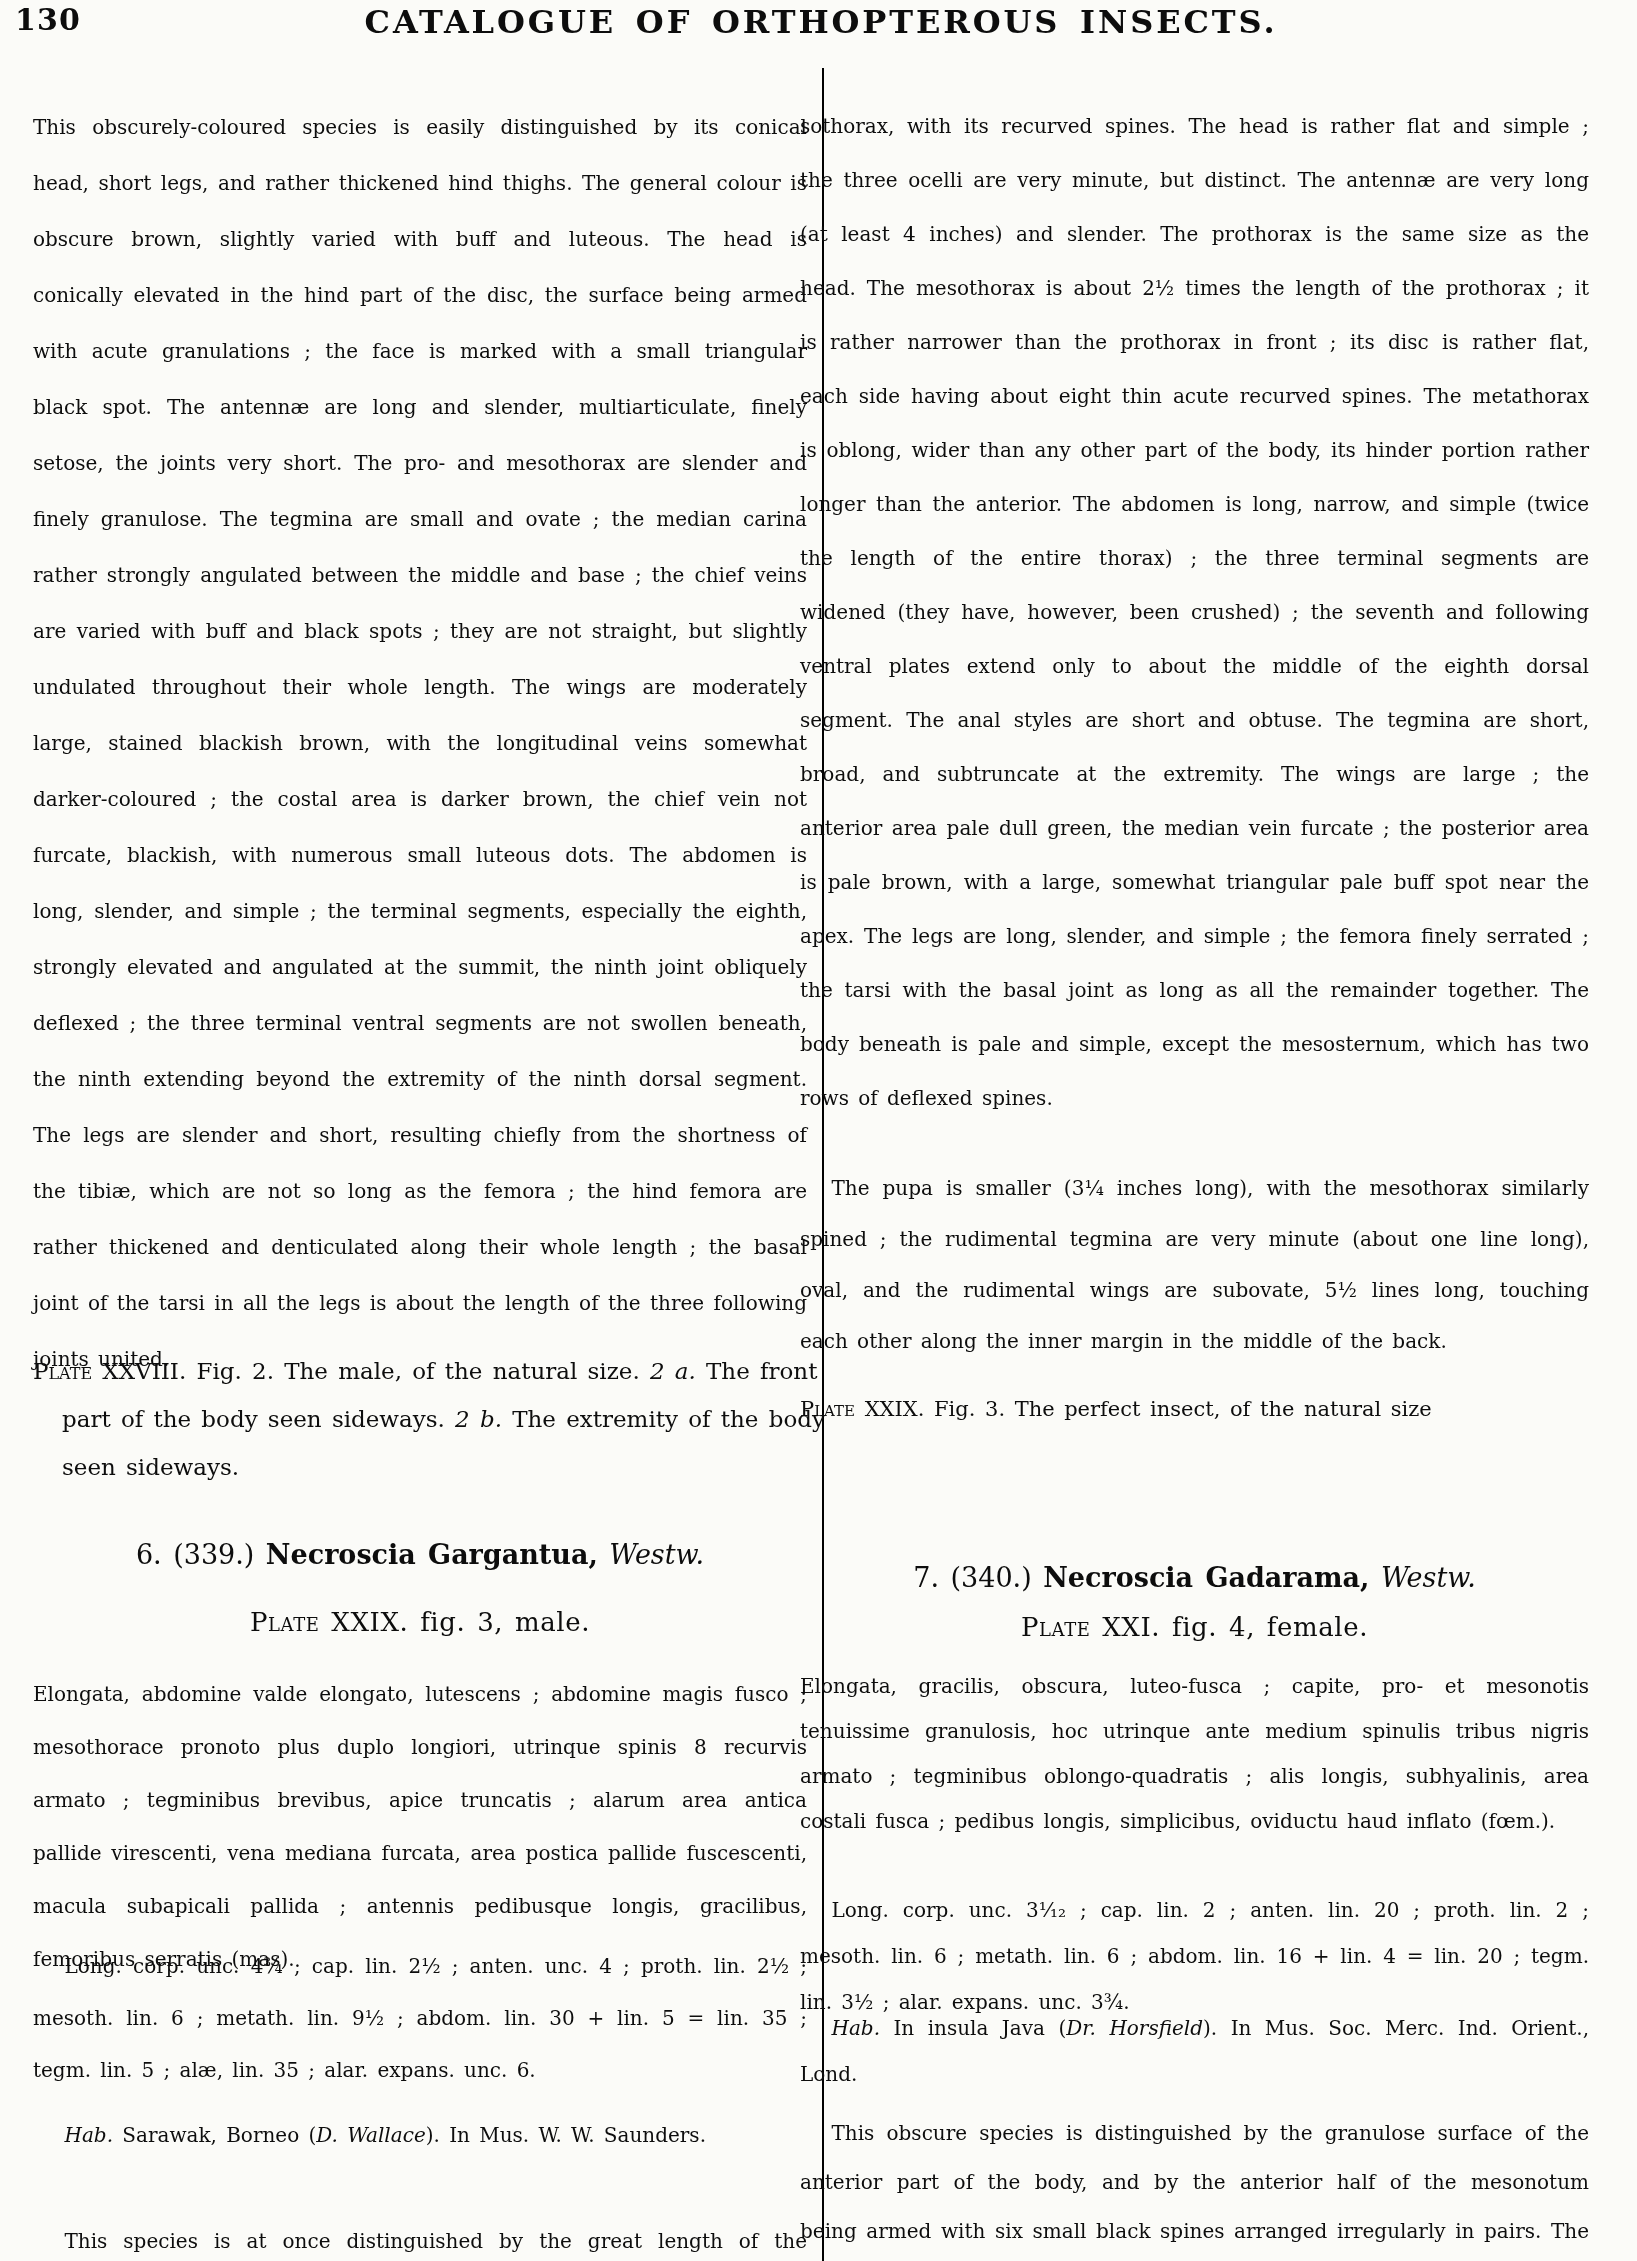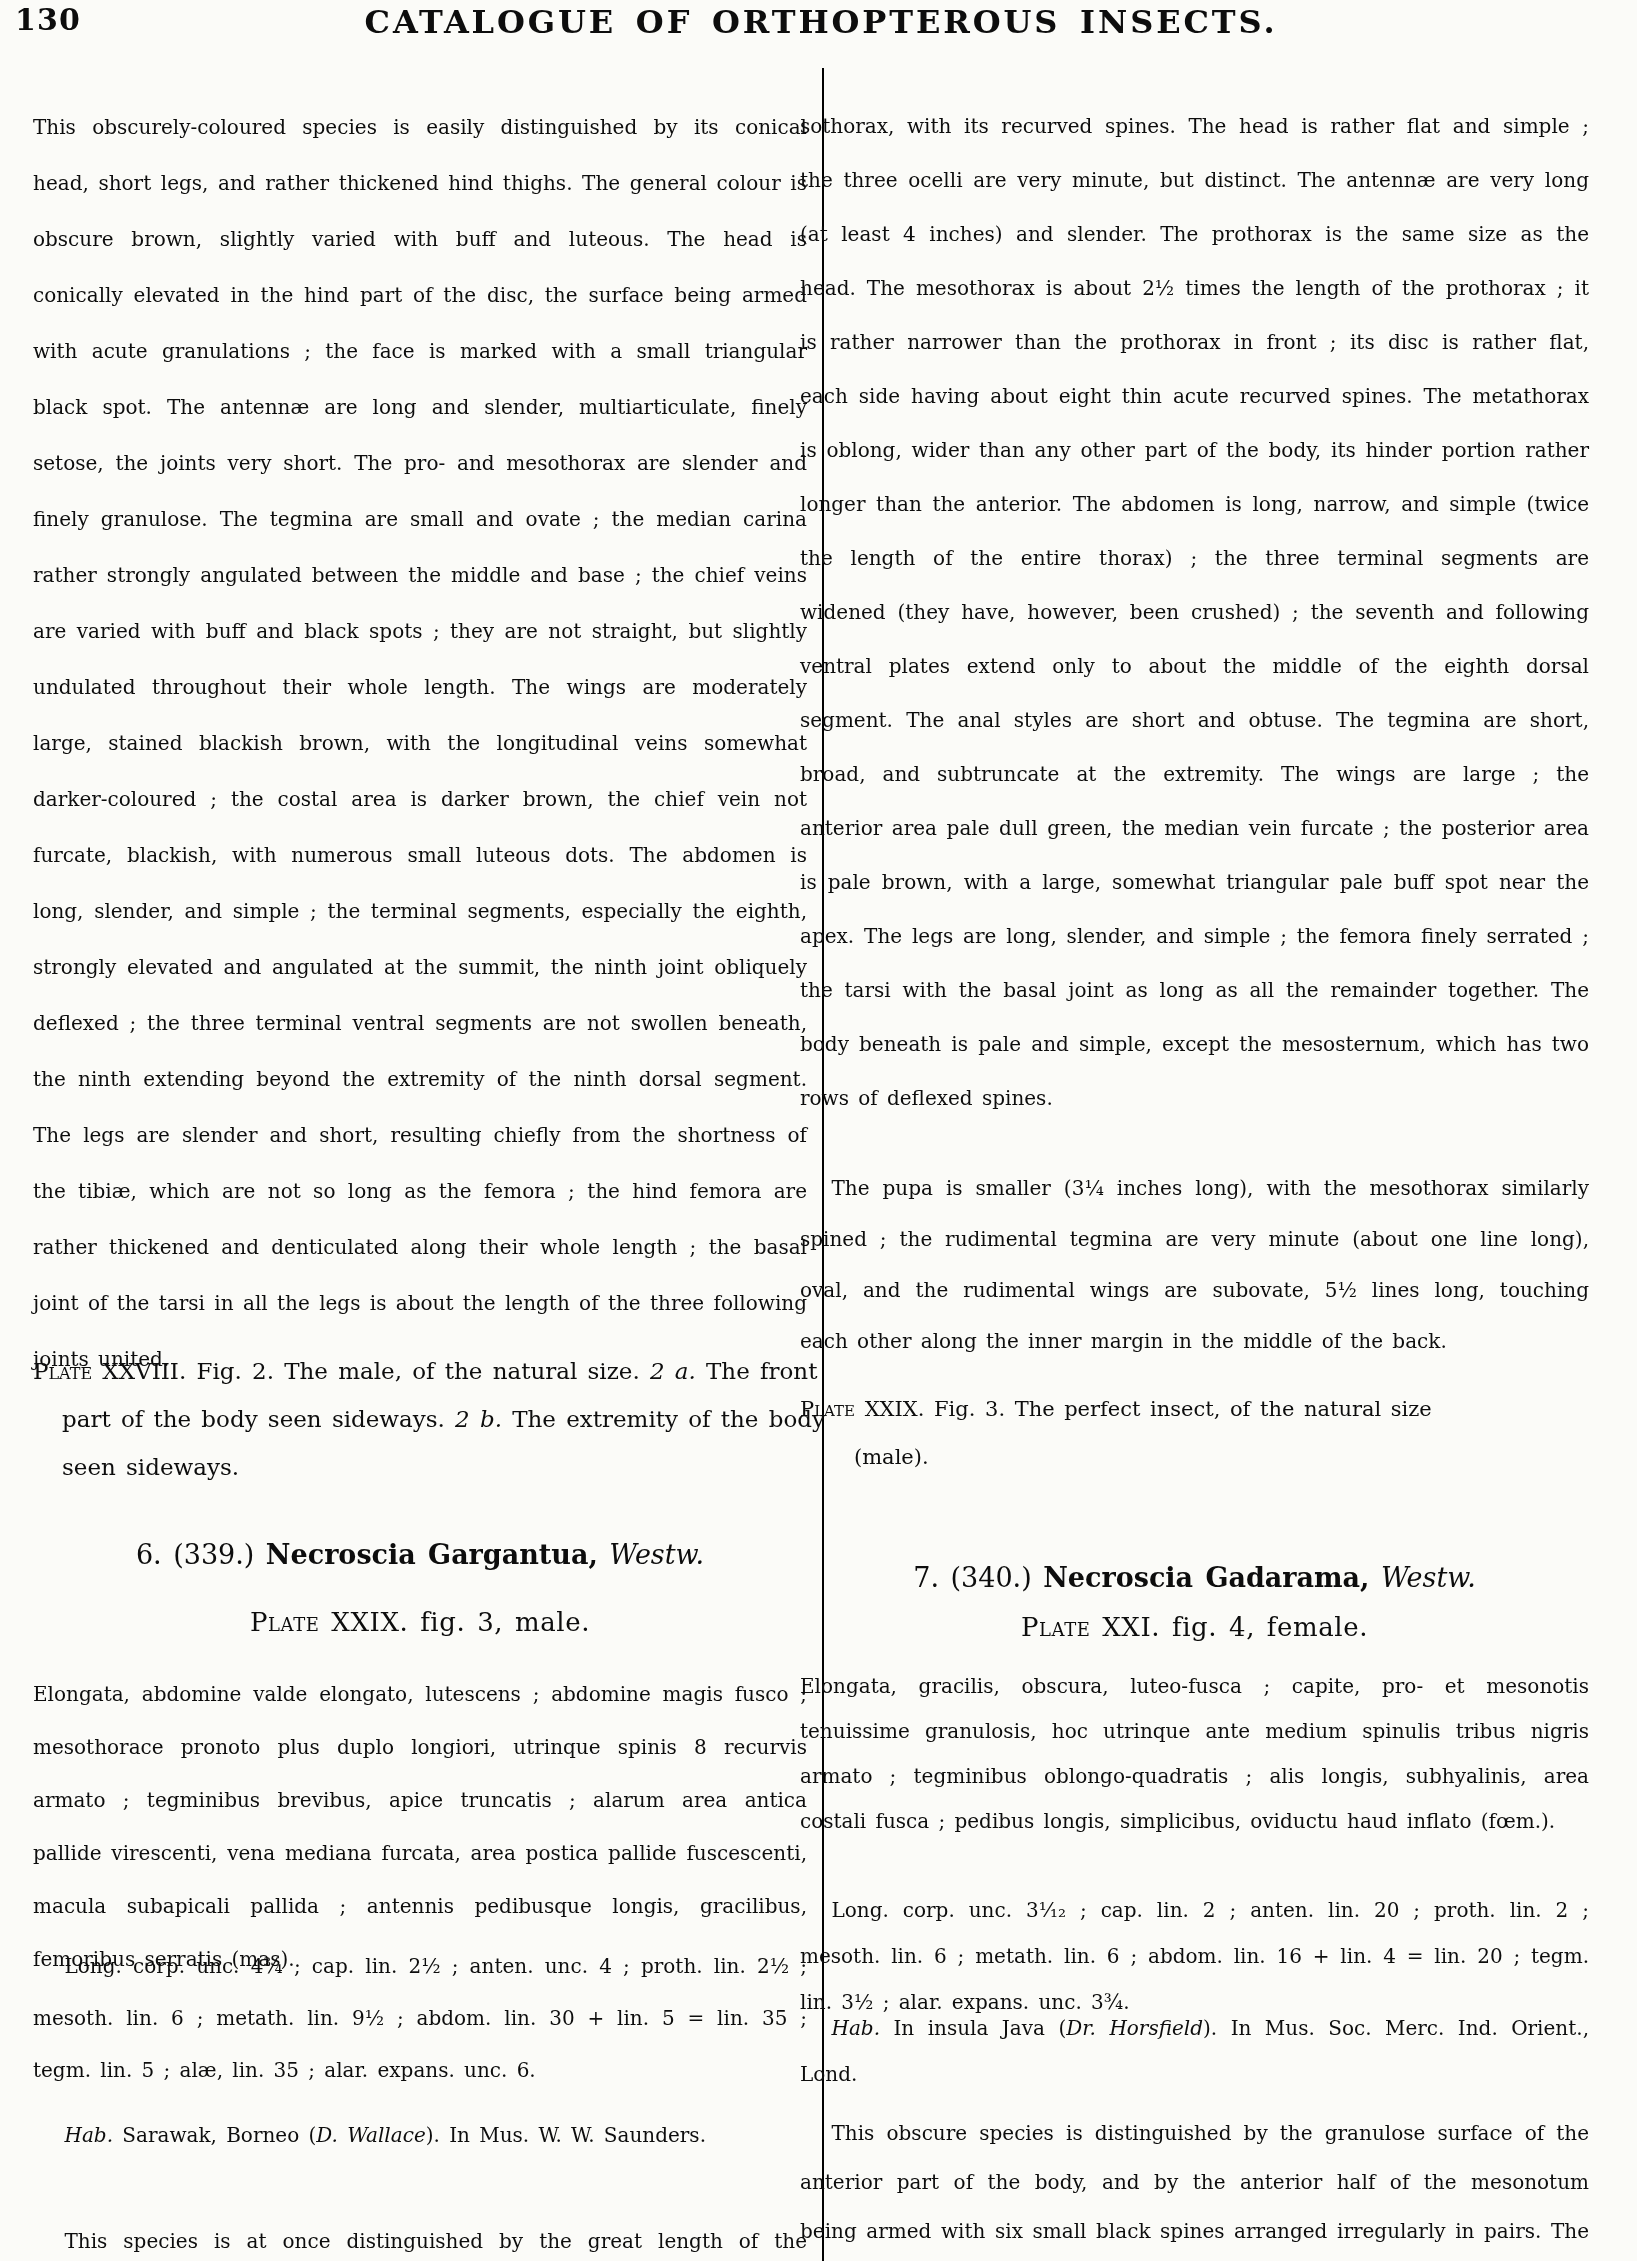--- a/index.html
+++ b/index.html
@@ -79,21 +79,20 @@
   <p id="l-hab" class="block lcol justify indent"><span class="it">Hab.</span><span> Sarawak, Borneo (</span><span class="it">D. Wallace</span><span>).  In Mus. W. W. Saunders.</span></p>
 
   <p id="l-para2" class="block lcol justify indent">This species is at once distinguished by the great length of the abdomen and the comparative shortness of the me-</p>
 
   <p id="r-cont" class="block rcol justify">sothorax, with its recurved spines.  The head is rather flat and simple ; the three ocelli are very minute, but distinct.  The antennæ are very long (at least 4 inches) and slender.  The prothorax is the same size as the head.  The mesothorax is about 2½ times the length of the prothorax ; it is rather narrower than the prothorax in front ; its disc is rather flat, each side having about eight thin acute recurved spines.  The metathorax is oblong, wider than any other part of the body, its hinder portion rather longer than the anterior.  The abdomen is long, narrow, and simple (twice the length of the entire thorax) ; the three terminal segments are widened (they have, however, been crushed) ; the seventh and following ventral plates extend only to about the middle of the eighth dorsal segment.  The anal styles are short and obtuse.  The tegmina are short, broad, and subtruncate at the extremity.  The wings are large ; the anterior area pale dull green, the median vein furcate ; the posterior area is pale brown, with a large, somewhat triangular pale buff spot near the apex.  The legs are long, slender, and simple ; the femora finely serrated ; the tarsi with the basal joint as long as all the remainder together.  The body beneath is pale and simple, except the mesosternum, which has two rows of deflexed spines.</p>
 
   <p id="r-pupa" class="block rcol justify indent">The pupa is smaller (3¼ inches long), with the mesothorax similarly spined ; the rudimental tegmina are very minute (about one line long), oval, and the rudimental wings are subovate, 5½ lines long, touching each other along the inner margin in the middle of the back.</p>
 
   <div id="r-caption" class="block rcol caption2">
     <div><span class="sc">Plate XXIX.</span><span>  Fig. 3. The perfect insect, of the natural size</span></div>
-    <div class="cap-line2"><span>(male).</span></div>
   </div>
 
   <p id="r-heading1" class="block rcol center heading-line"><span>7. (340.) </span><span class="bold">Necroscia Gadarama,</span><span class="it"> Westw.</span></p>
 
   <p id="r-heading2" class="block rcol center plate-line"><span class="sc">Plate XXI.</span><span> fig. 4, female.</span></p>
 
   <p id="r-latin" class="block rcol justify">Elongata, gracilis, obscura, luteo-fusca ; capite, pro- et mesonotis tenuissime granulosis, hoc utrinque ante medium spinulis tribus nigris armato ; tegminibus oblongo-quadratis ; alis longis, subhyalinis, area costali fusca ; pedibus longis, simplicibus, oviductu haud inflato (fœm.).</p>
 
   <p id="r-meas" class="block rcol justify indent">Long. corp. unc. 3¹⁄₁₂ ; cap. lin. 2 ; anten. lin. 20 ; proth. lin. 2 ; mesoth. lin. 6 ; metath. lin. 6 ; abdom. lin. 16 + lin. 4 = lin. 20 ; tegm. lin. 3½ ; alar. expans. unc. 3¾.</p>
 

